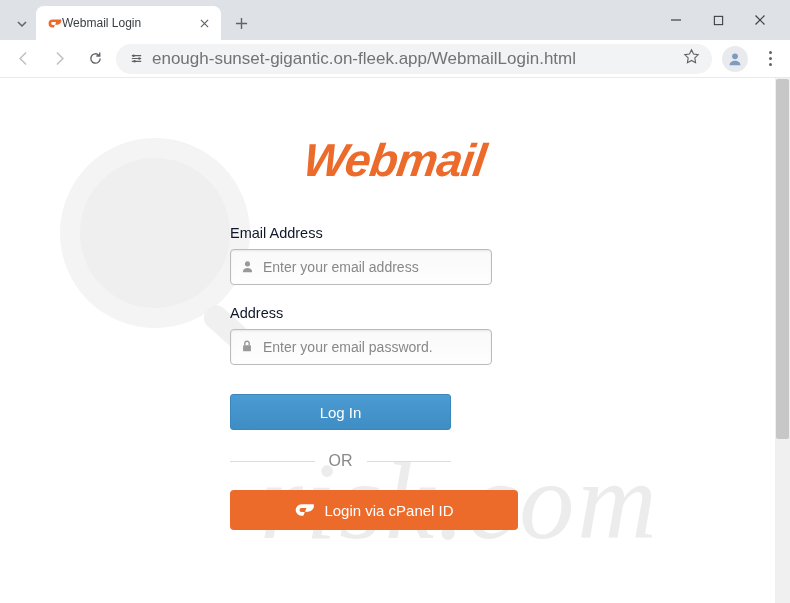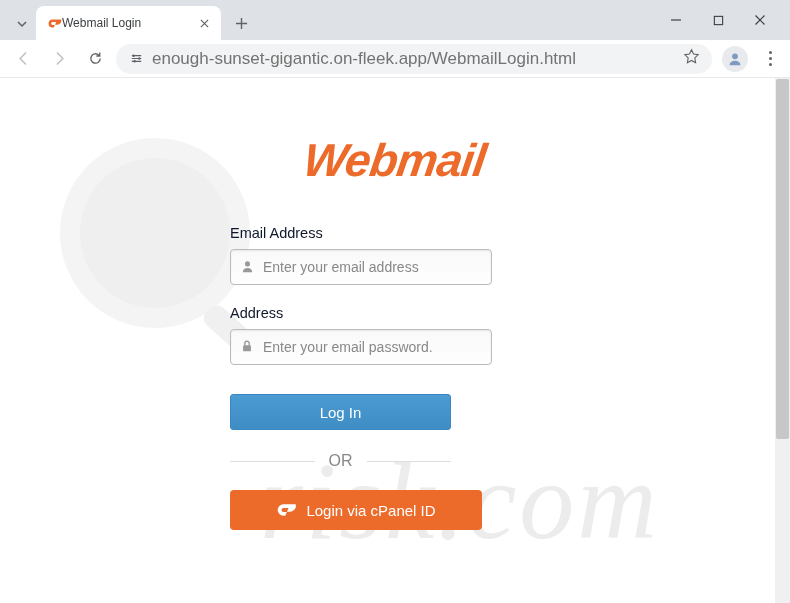--- a/index.html
+++ b/index.html
@@ -46,21 +46,21 @@
 .field-label { font-size: 14.5px; color: #0f172a; margin-bottom: 8px; font-weight: 400; }
 .input-wrap { position: relative; }
 .input-icon { position: absolute; left: 10px; top: 50%; transform: translateY(-50%); width: 16px; height: 16px; color: #888; }
 .text-input { width: 262px; height: 36px; border: 1px solid #bbb; border-radius: 4px; padding: 0 10px 0 32px; font-size: 14px; color: #555; background: linear-gradient(#f9f9f9,#fefefe); box-shadow: inset 0 1px 2px rgba(0,0,0,0.08); }
 .text-input::placeholder { color: #888; }
 
 .btn-primary { width: 221px; height: 36px; background: linear-gradient(#4b9cd3,#3e8dc4); border: 1px solid #3b86bb; color: #fff; font-size: 15px; border-radius: 3px; cursor: pointer; margin-top: 9px; }
 .divider { display: flex; align-items: center; margin: 22px 0 20px; width: 221px; }
 .divider-line { flex: 1; height: 1px; background: #ddd; }
 .divider-text { padding: 0 14px; font-size: 16px; color: #888; }
-.btn-cpanel { width: 252px; height: 40px; background: #ec6a2a; border: none; color: #fff; font-size: 15px; border-radius: 4px; cursor: pointer; display: flex; align-items: center; justify-content: center; gap: 10px; }
+.btn-cpanel { width: 288px; height: 40px; background: #ec6a2a; border: none; color: #fff; font-size: 15px; border-radius: 4px; cursor: pointer; display: flex; align-items: center; justify-content: center; gap: 10px; }
 .cpanel-icon { width: 20px; height: 20px; }
 </style>
 </head>
 <body>
 
 <div class="browser-top">
   <div class="tab-dropdown">
     <svg width="12" height="12" viewBox="0 0 12 12">
         <path d="M2 4l4 4 4-4" stroke="#5f6368" stroke-width="1.5" fill="none"></path>
       </svg>

